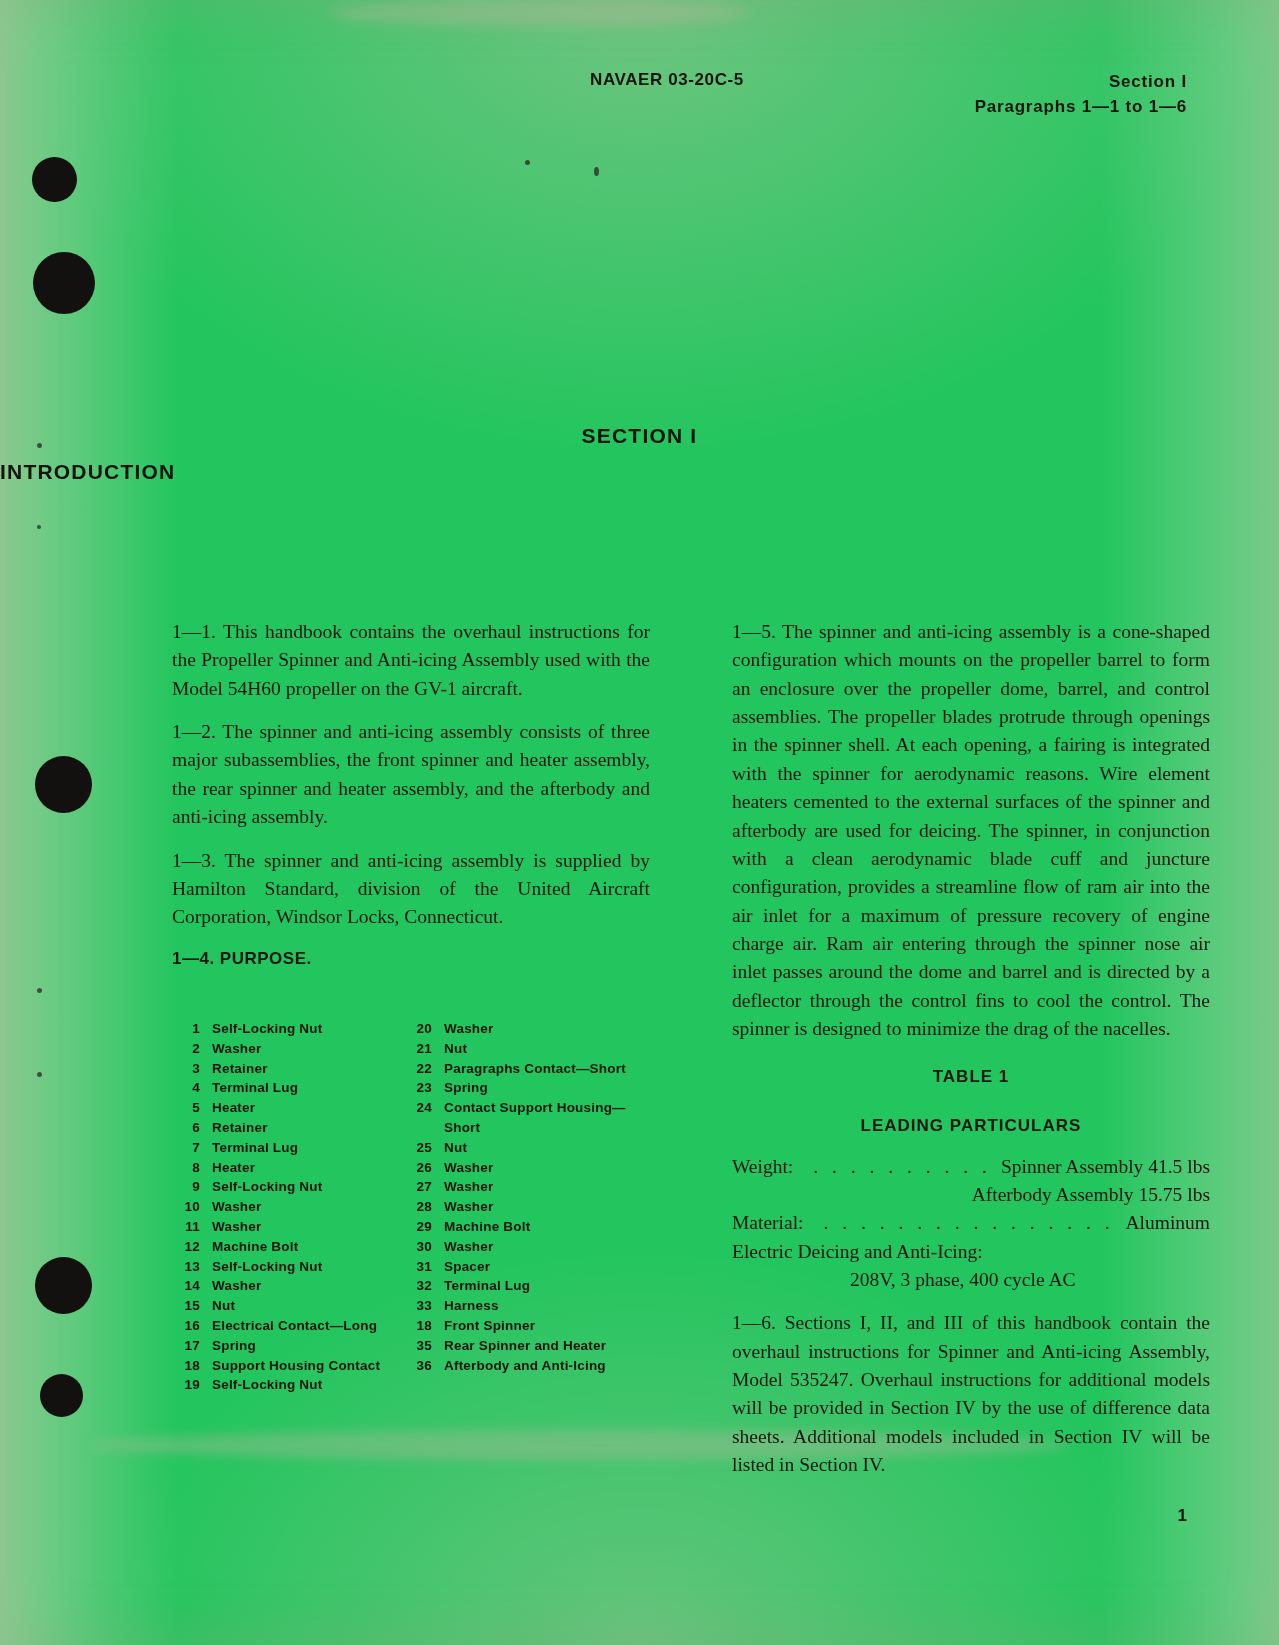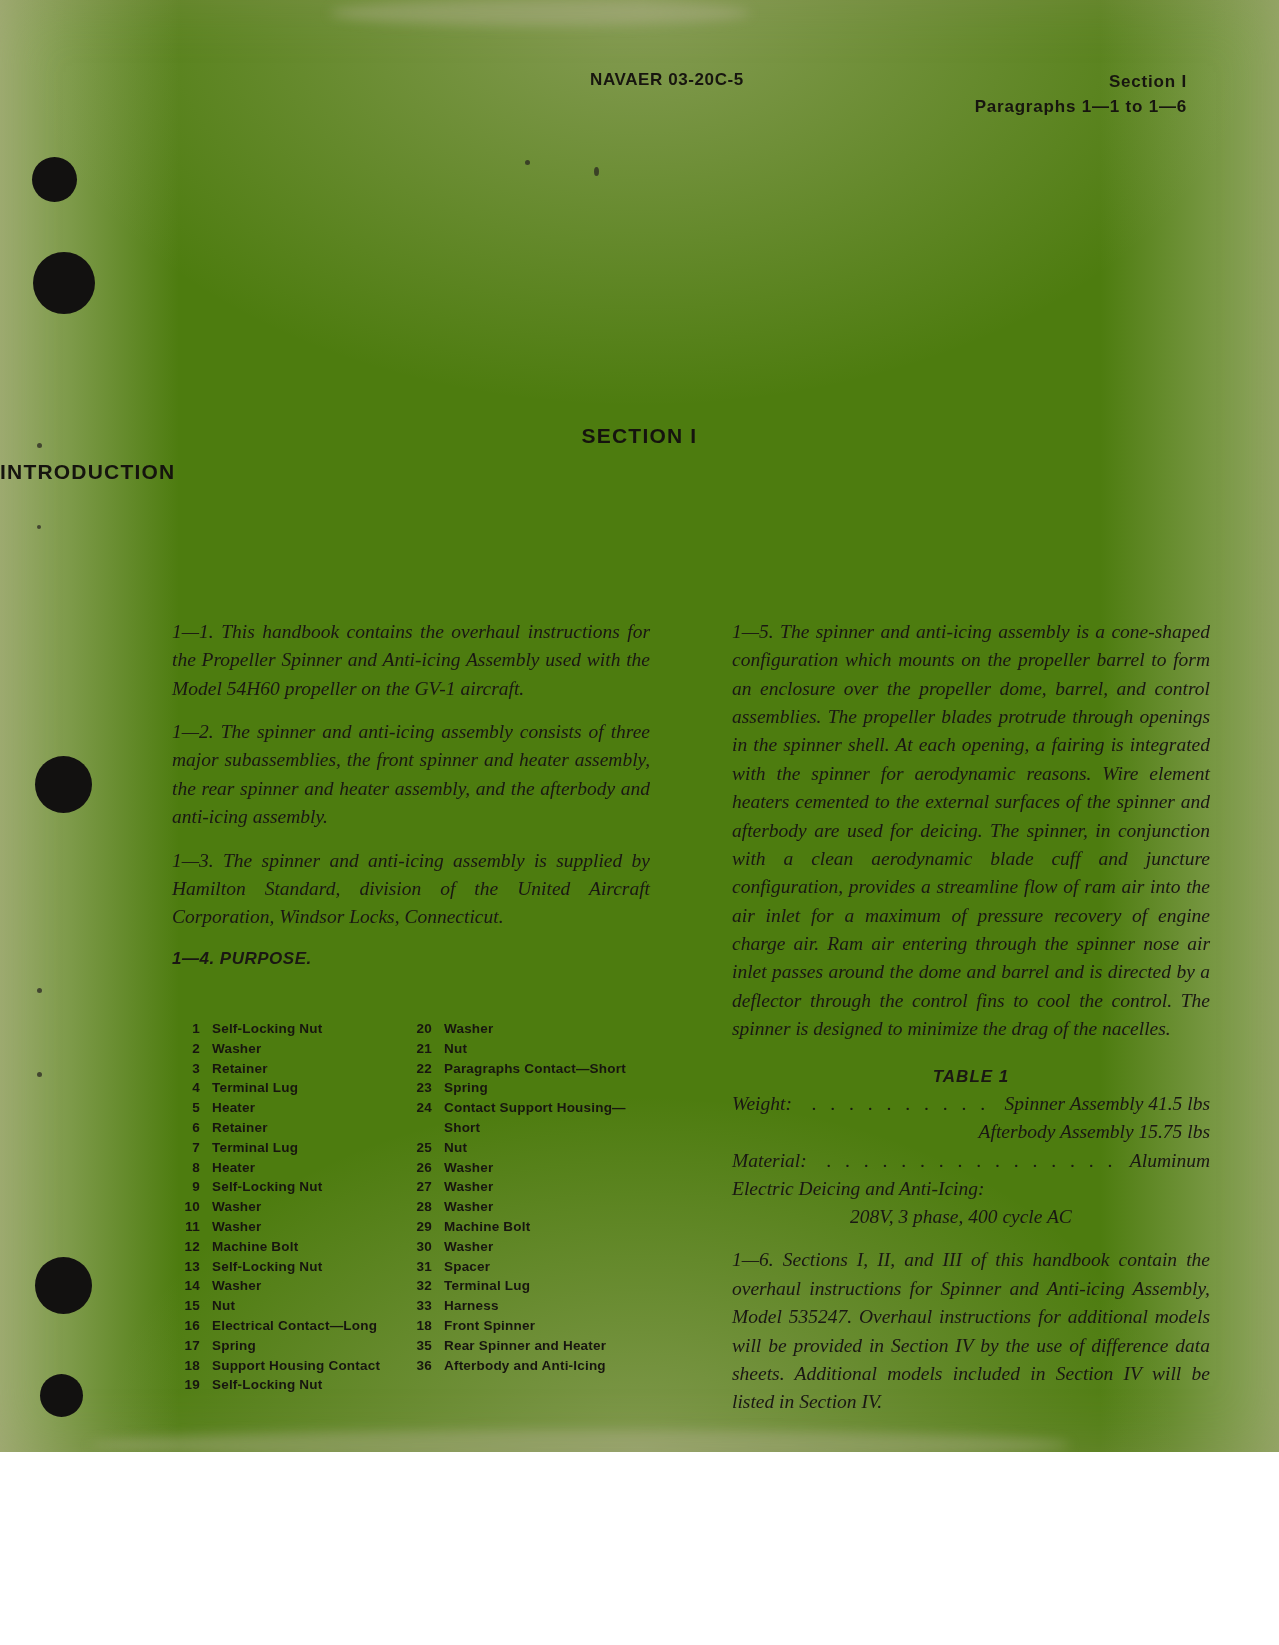--- a/index.html
+++ b/index.html
@@ -3,22 +3,22 @@
 <meta charset="utf-8">
 <style>
   html, body {
     margin: 0;
     padding: 0;
     background: #ffffff;
   }
   .page {
     position: relative;
     width: 1279px;
-    height: 1452px;
-    background: #4d7c0f;
+    height: 1645px;
+    background: #22c55e;
     overflow: hidden;
     font-family: "Liberation Serif", serif;
     color: #1a1713;
   }
   
   .paper-tone {
     position: absolute;
     inset: 0;
     background:
       radial-gradient(ellipse 70% 40% at 50% 0%, rgba(205,196,170,0.45), rgba(205,196,170,0) 70%),
@@ -97,21 +97,20 @@
   }
 
   
   .col {
     position: absolute;
     top: 618px;
     width: 478px;
     font-size: 19.5px;
     line-height: 1.455;
     text-align: justify;
-    font-style: italic;
   }
   .col-left  { left: 172px; }
   .col-right { left: 732px; }
 
   .col p {
     margin: 0 0 15px 0;
     text-align: justify;
     text-justify: inter-word;
   }
   .col p.last { margin-bottom: 0; }
@@ -262,20 +261,21 @@
     <p>1—1. This handbook contains the overhaul instructions for the Propeller Spinner and Anti-icing Assembly used with the Model 54H60 propeller on the GV-1 aircraft.</p>
     <p>1—2. The spinner and anti-icing assembly consists of three major subassemblies, the front spinner and heater assembly, the rear spinner and heater assembly, and the afterbody and anti-icing assembly.</p>
     <p>1—3. The spinner and anti-icing assembly is supplied by Hamilton Standard, division of the United Aircraft Corporation, Windsor Locks, Connecticut.</p>
     <p class="purpose last">1—4.  PURPOSE.</p>
   </div>
 
   <div class="col col-right">
     <p>1—5. The spinner and anti-icing assembly is a cone-shaped configuration which mounts on the propeller barrel to form an enclosure over the propeller dome, barrel, and control assemblies. The propeller blades protrude through openings in the spinner shell. At each opening, a fairing is integrated with the spinner for aerodynamic reasons. Wire element heaters cemented to the external surfaces of the spinner and afterbody are used for deicing. The spinner, in conjunction with a clean aerodynamic blade cuff and juncture configuration, provides a streamline flow of ram air into the air inlet for a maximum of pressure recovery of engine charge air. Ram air entering through the spinner nose air inlet passes around the dome and barrel and is directed by a deflector through the control fins to cool the control. The spinner is designed to minimize the drag of the nacelles.</p>
 
     <div class="table-title">TABLE 1</div>
+    <div class="table-subtitle">LEADING PARTICULARS</div>
 
     <div class="spec-row">
       <span class="spec-key">Weight:</span>
       <span class="spec-dots">. . . . . . . . . . .</span>
       <span class="spec-val">Spinner Assembly 41.5 lbs</span>
     </div>
     <div class="spec-sub">Afterbody Assembly 15.75 lbs</div>
 
     <div class="spec-row">
       <span class="spec-key">Material:</span>

